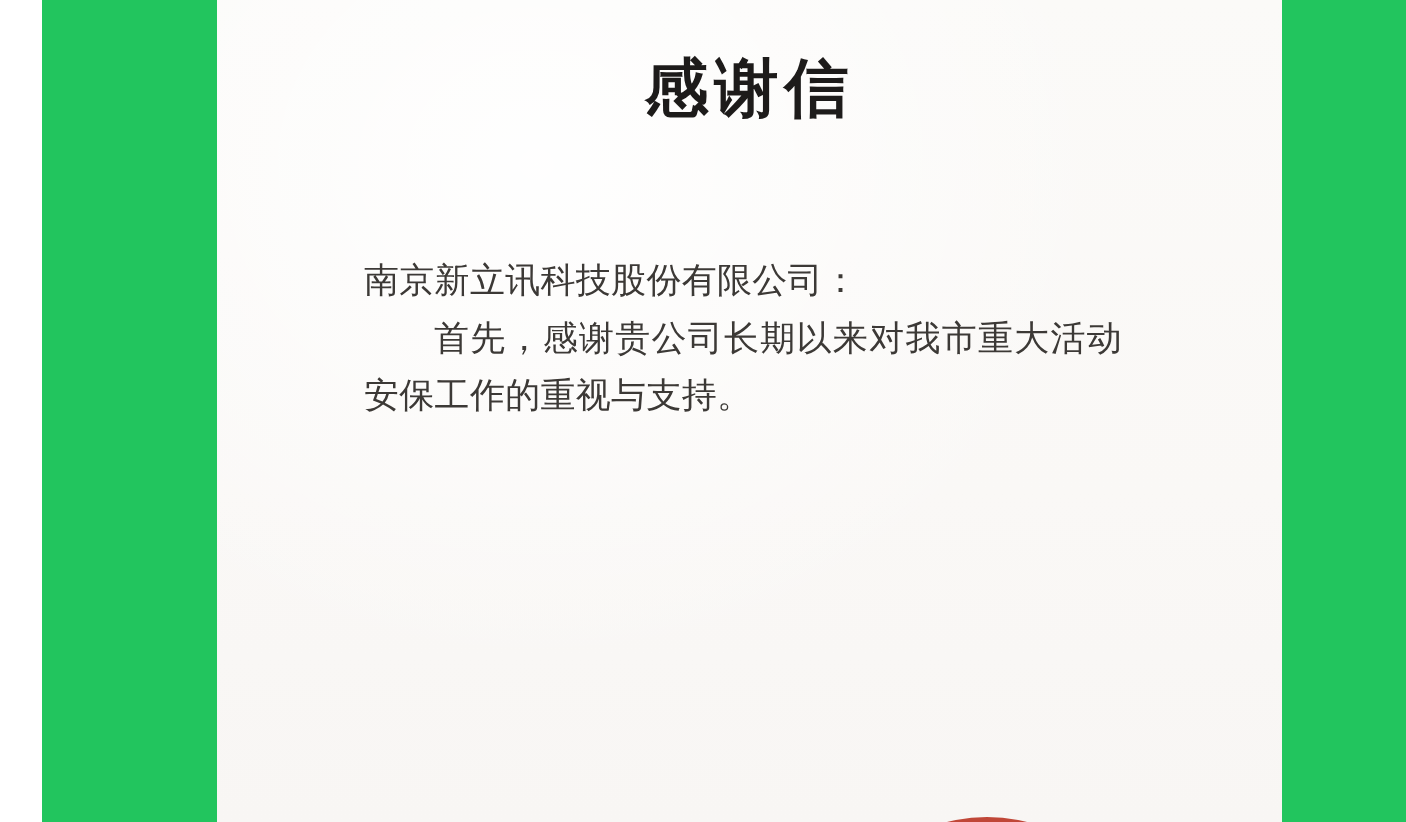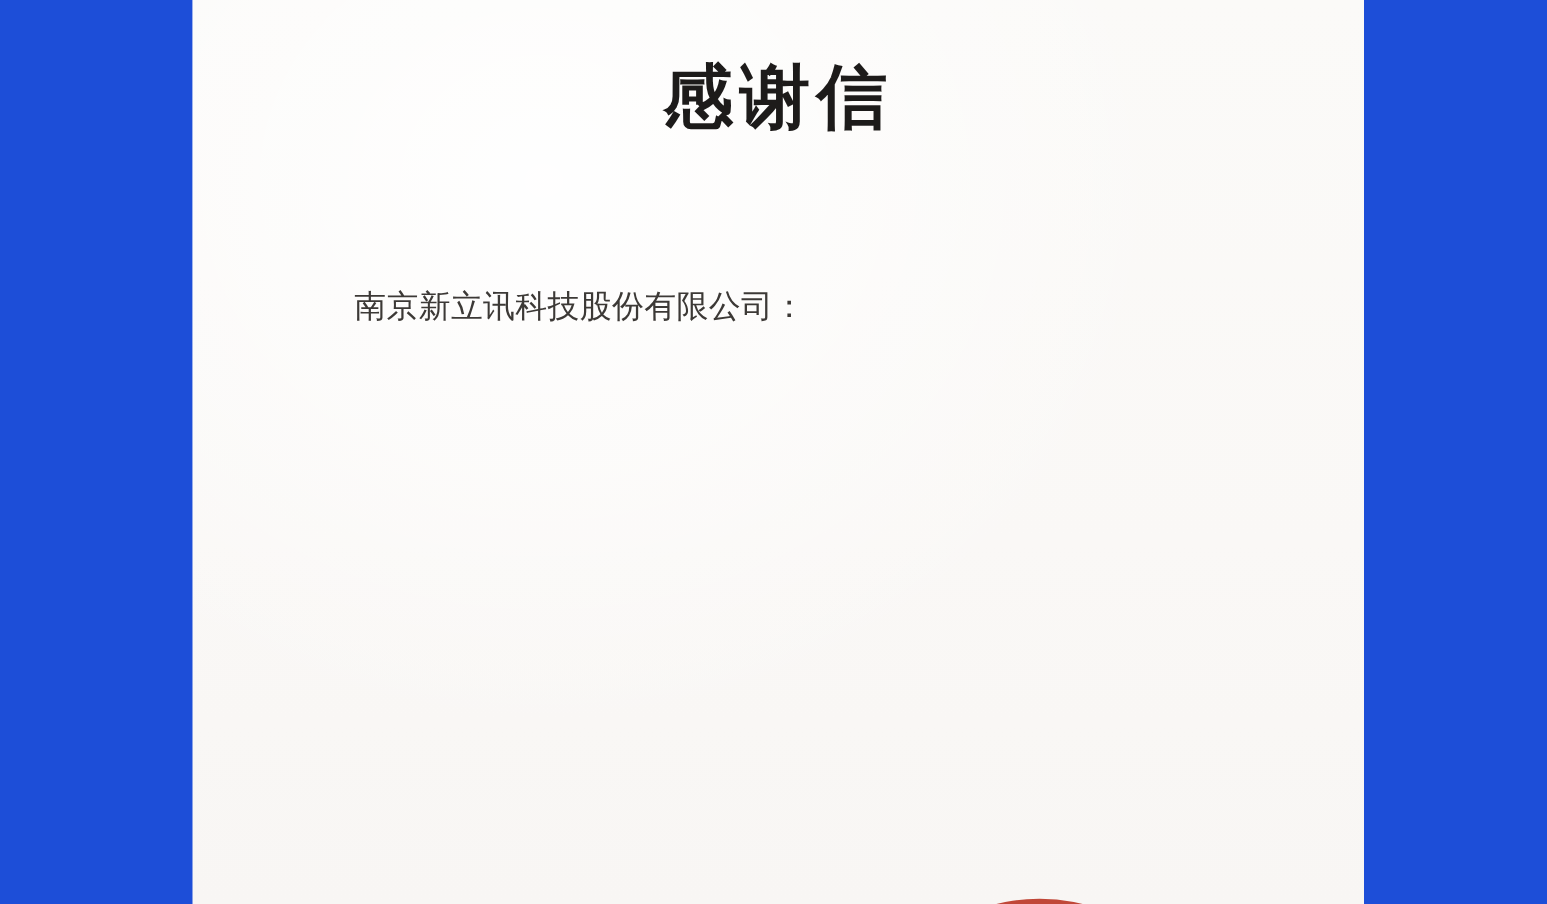--- a/index.html
+++ b/index.html
@@ -10,21 +10,22 @@
     width: 1406px;
     height: 822px;
     background: #ffffff;
     overflow: hidden;
     position: relative;
     font-family: "Liberation Serif", "DejaVu Serif", serif;
   }
   .stage {
     position: absolute;
     inset: 0;
-    background: #1d4ed8;
+    background: #22c55e;
+    margin-left: 42px;
   }
   
   .paper {
     position: absolute;
     left: 175px;
     top: 0;
     width: 1065px;
     height: 822px;
     overflow: hidden;
     background:
@@ -40,26 +41,25 @@
     font-size: 64px;
     line-height: 1.08;
     letter-spacing: 6px;
     color: #1d1b1a;
   }
   .content {
     position: absolute;
     left: 147px;
     top: 252px;
     width: 758px;
-    font-size: 29px;
+    font-size: 35px;
     line-height: 57.5px;
     color: #3c3936;
     text-align: justify;
     letter-spacing: 0.3px;
-    font-family: Liberation Mono, monospace;
   }
   .content p {
     margin: 0;
   }
   .para {
     text-indent: 2em;
   }
   
   .seal {
     position: absolute;
@@ -73,16 +73,17 @@
   }
 </style>
 </head>
 <body>
 
 <div class="stage">
   <div class="paper">
     <h1 class="title">感谢信</h1>
     <div class="content">
       <p class="salutation">南京新立讯科技股份有限公司：</p>
+      <p class="para">首先，感谢贵公司长期以来对我市重大活动安保工作的重视与支持。</p>
     </div>
     <div class="seal"></div>
   </div>
 </div>
 
 </body></html>

